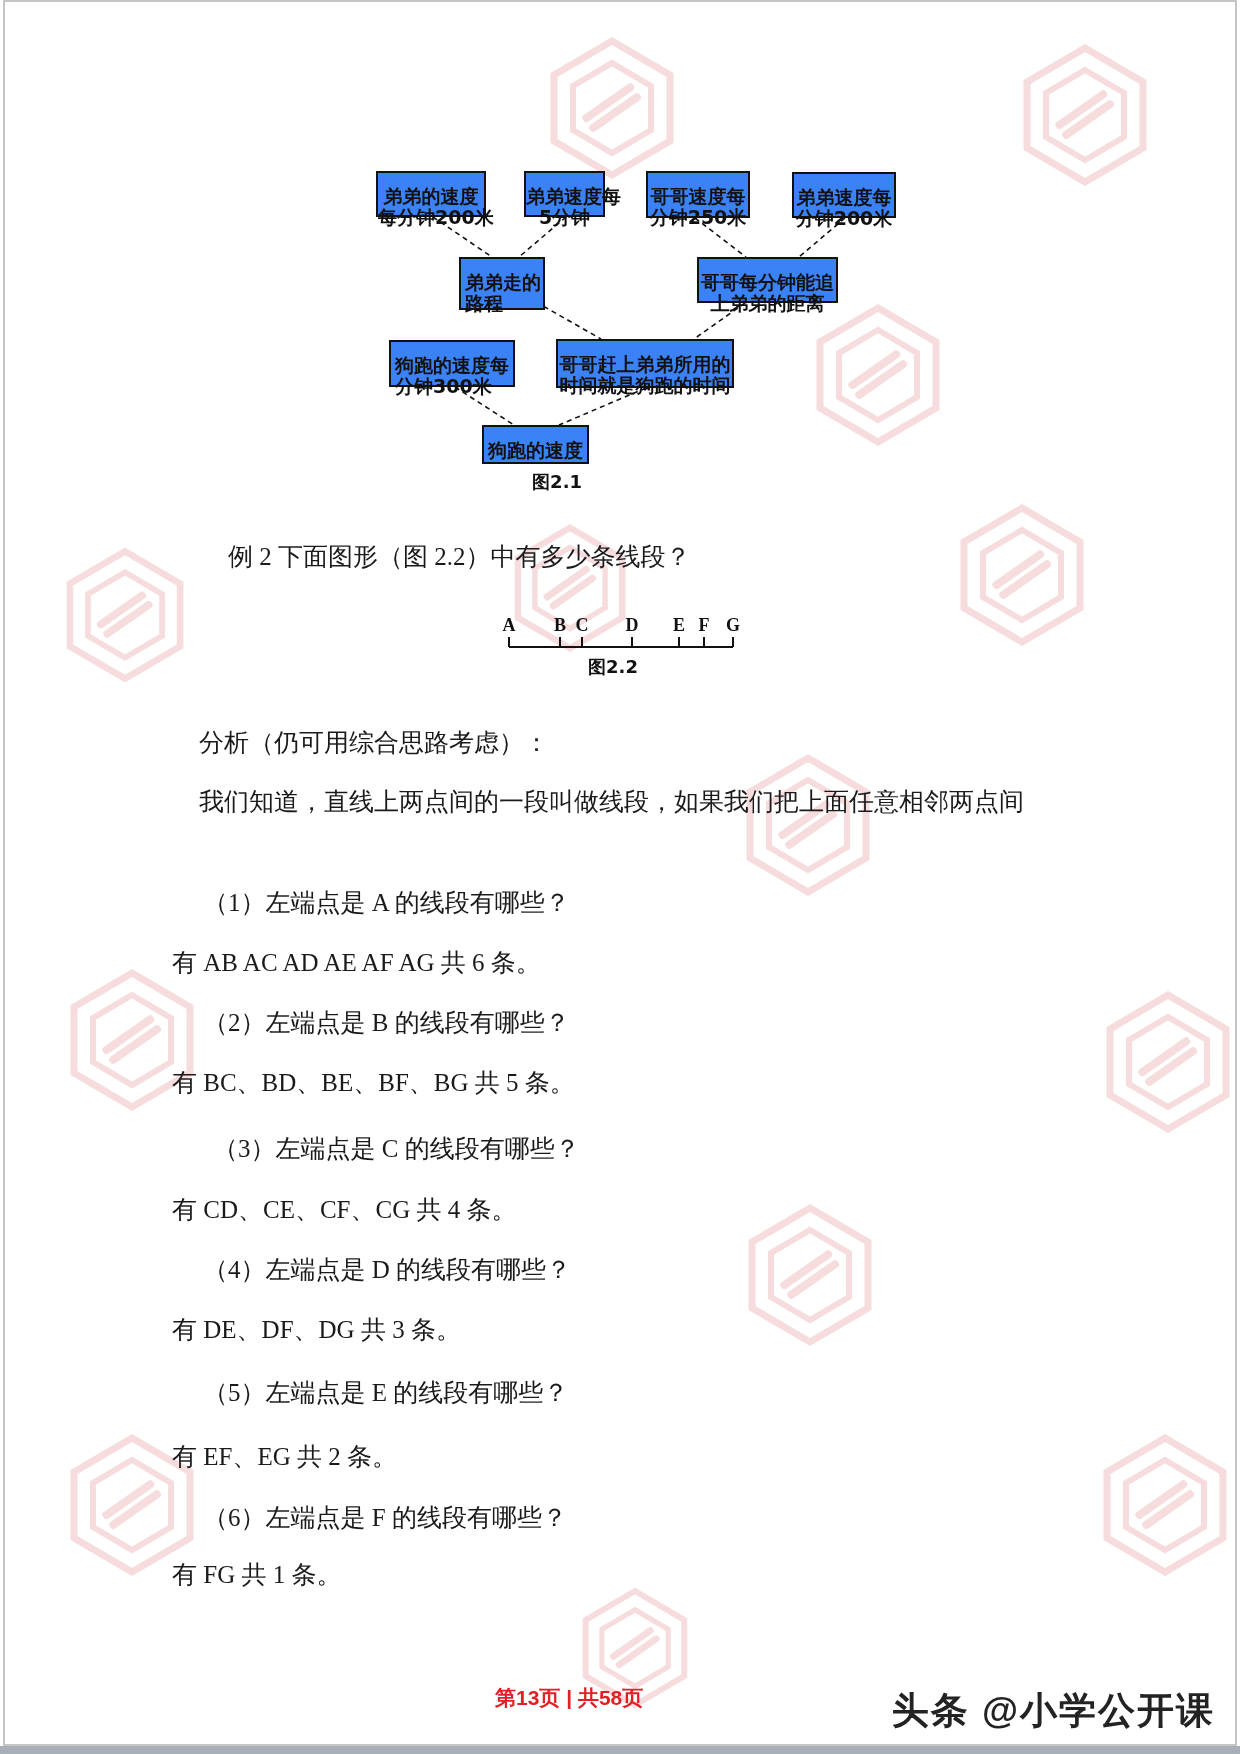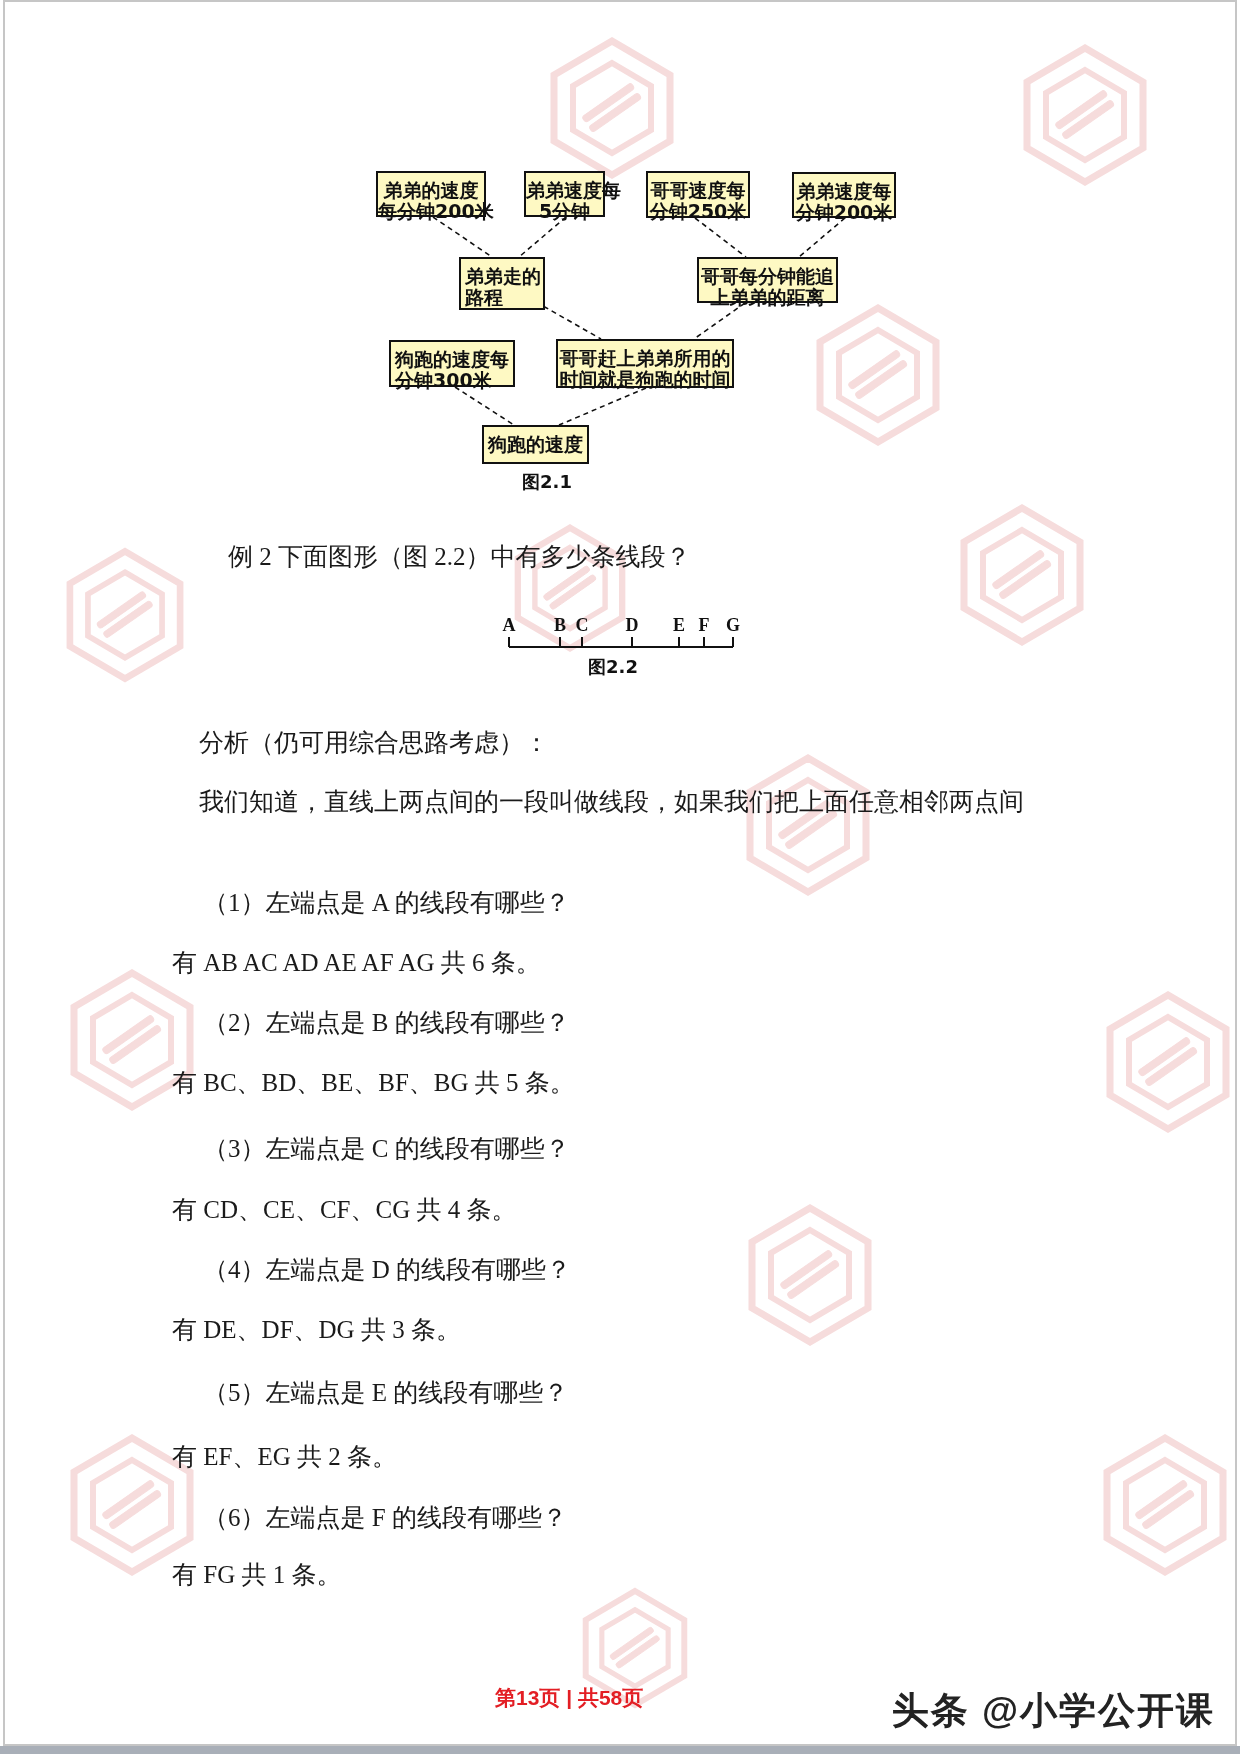--- a/index.html
+++ b/index.html
@@ -1,23 +1,23 @@
 <!DOCTYPE html>
 <html><head>
 <meta charset="utf-8">
 <style>
   html,body{margin:0;padding:0;background:#fff;}
   .page{position:relative;width:1240px;height:1754px;background:#fff;overflow:hidden;
         font-family:"Liberation Serif","DejaVu Serif",serif;color:#1a1a1a;}
   .frame{position:absolute;left:3px;top:0;right:3px;bottom:8px;border:2px solid #c6c6c6;pointer-events:none;}
   .bottom-strip{position:absolute;left:0;right:0;bottom:0;height:8px;background:#a9afb8;}
   svg.layer{position:absolute;left:0;top:0;}
-  .dbox{position:absolute;box-sizing:border-box;border:2px solid #111;background:#fef9c3;
+  .dbox{position:absolute;box-sizing:border-box;border:2px solid #111;background:#3b82f6;
         font-family:"DejaVu Sans","Liberation Sans",sans-serif;font-weight:700;
-        font-size:19px;line-height:21px;color:#111;padding-top:7px;text-align:center;white-space:nowrap;}
+        font-size:19px;line-height:21px;color:#111;padding-top:13px;text-align:center;white-space:nowrap;}
   .dbox.left{text-align:left;padding-left:4px;}
   .dcaption{position:absolute;font-family:"DejaVu Sans","Liberation Sans",sans-serif;
         font-weight:700;font-size:18px;color:#111;text-align:center;width:70px;}
   .tline{position:absolute;font-size:25px;line-height:30px;white-space:nowrap;}
   .page-num{position:absolute;left:495px;top:1684px;font-family:"Liberation Sans","DejaVu Sans",sans-serif;
         font-weight:700;font-size:21px;white-space:nowrap;}
   .credit{position:absolute;right:25px;top:1686px;font-family:"Liberation Sans","DejaVu Sans",sans-serif;
         font-weight:700;font-size:37px;letter-spacing:2px;color:#232323;white-space:nowrap;}
 </style>
 </head>
@@ -107,33 +107,33 @@
         <div>分钟300米</div>
       </div>
       <div class="dbox" style="left: 556px; top: 339px; width: 178px; height: 49px;">
         <div>哥哥赶上弟弟所用的</div>
         <div>时间就是狗跑的时间</div>
       </div>
       <div class="dbox" style="left: 482px; top: 425px; width: 107px; height: 39px; text-align: center;">
         <div>狗跑的速度</div>
       </div>
     </div>
-  <div class="dcaption" style="left:512px;top:470px;">图2.1</div>
+  <div class="dcaption" style="left:512px;top:470px;text-align:right;">图2.1</div>
 
   <div class="dcaption" style="left:578px;top:655px;">图2.2</div>
 
   <div class="tline" style="left:228px;top:542px;">例 2 下面图形（图 2.2）中有多少条线段？</div>
   <div class="tline" style="left:199px;top:728px;">分析（仍可用综合思路考虑）：</div>
   <div class="tline" style="left:199px;top:787px;">我们知道，直线上两点间的一段叫做线段，如果我们把上面任意相邻两点间</div>
   <div id="qa-lines">
       <div class="tline" style="left: 203px; top: 888px;">（1）左端点是 A 的线段有哪些？</div>
       <div class="tline" style="left: 172px; top: 948px;">有 AB AC AD AE AF AG 共 6 条。</div>
       <div class="tline" style="left: 203px; top: 1008px;">（2）左端点是 B 的线段有哪些？</div>
       <div class="tline" style="left: 172px; top: 1068px;">有 BC、BD、BE、BF、BG 共 5 条。</div>
-      <div class="tline" style="left: 203px; top: 1134px;">（3）左端点是 C 的线段有哪些？</div>
+      <div class="tline" style="left: 213px; top: 1134px;">（3）左端点是 C 的线段有哪些？</div>
       <div class="tline" style="left: 172px; top: 1195px;">有 CD、CE、CF、CG 共 4 条。</div>
       <div class="tline" style="left: 203px; top: 1255px;">（4）左端点是 D 的线段有哪些？</div>
       <div class="tline" style="left: 172px; top: 1315px;">有 DE、DF、DG 共 3 条。</div>
       <div class="tline" style="left: 203px; top: 1378px;">（5）左端点是 E 的线段有哪些？</div>
       <div class="tline" style="left: 172px; top: 1442px;">有 EF、EG 共 2 条。</div>
       <div class="tline" style="left: 203px; top: 1503px;">（6）左端点是 F 的线段有哪些？</div>
       <div class="tline" style="left: 172px; top: 1560px;">有 FG 共 1 条。</div>
     </div>
 
   <div class="page-num" style="color: rgb(227, 30, 36);">第13页 | 共58页</div>

